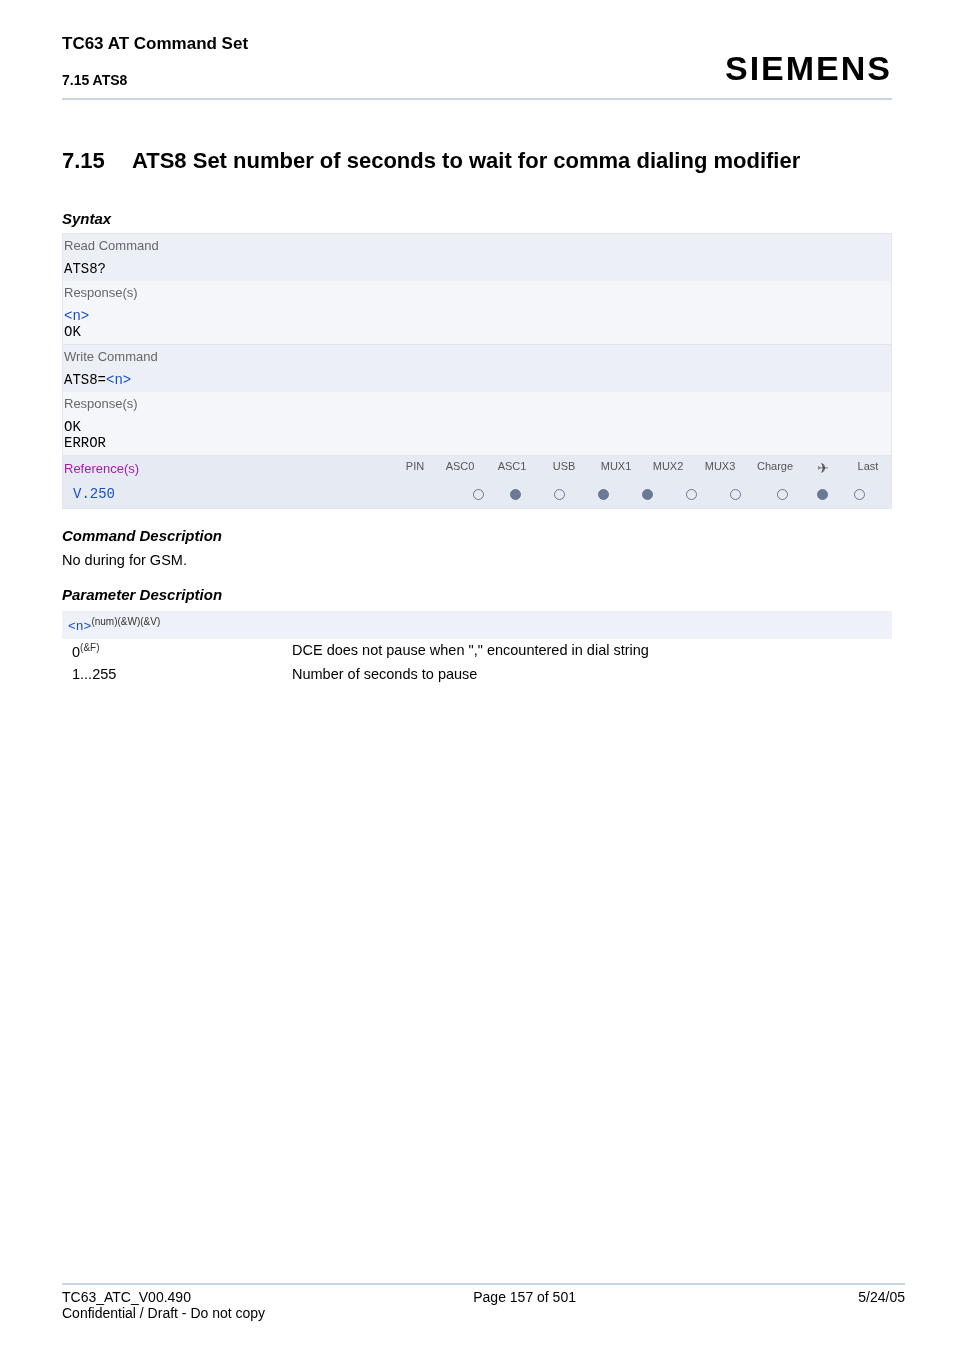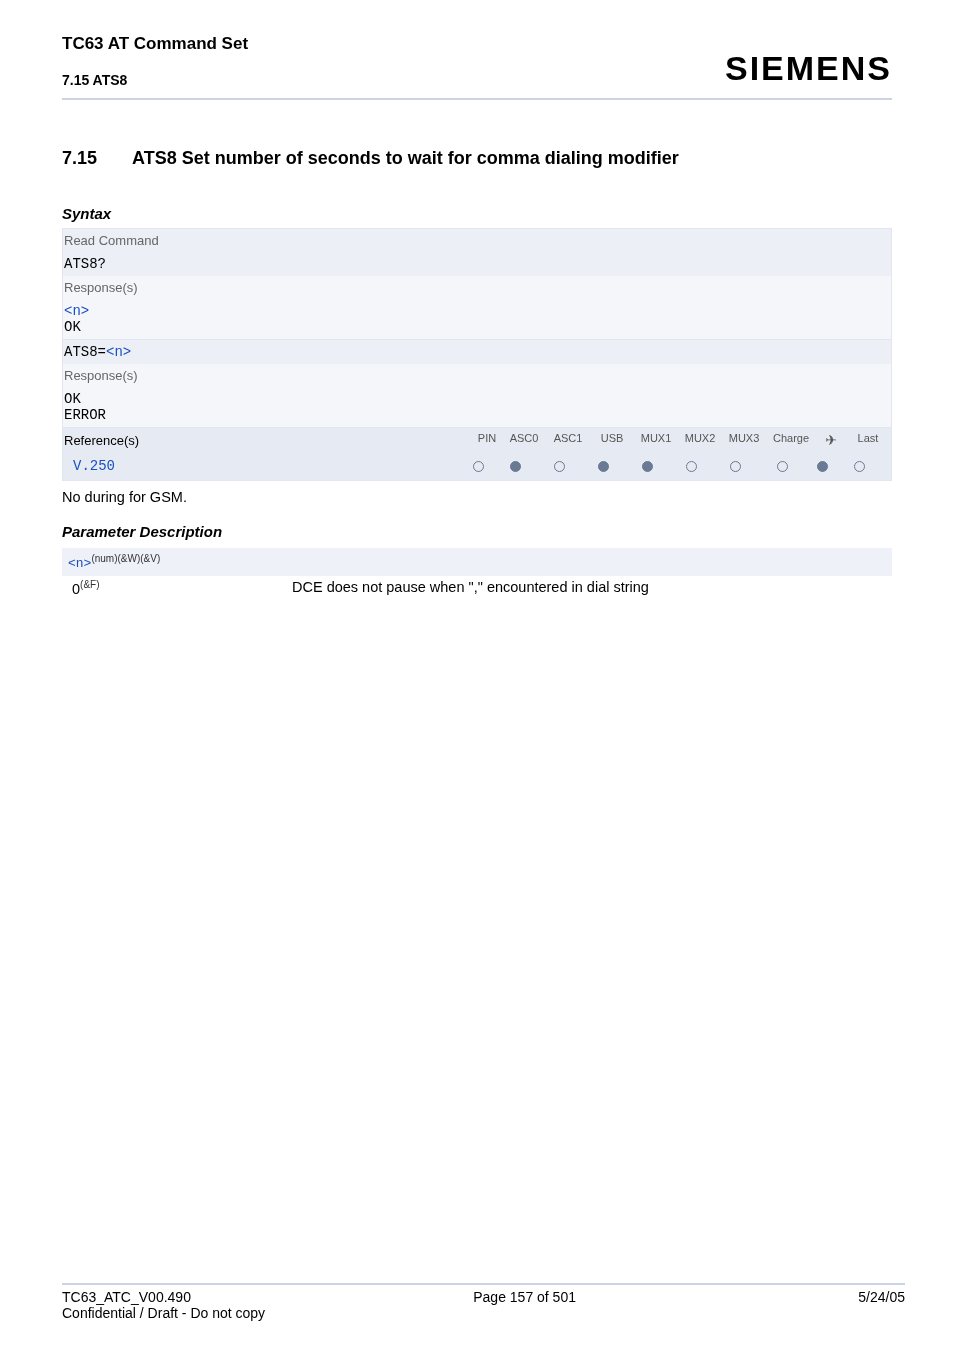--- a/index.html
+++ b/index.html
@@ -35,21 +35,21 @@
     letter-spacing: 2px;
     color: #000;
     font-family: Arial, sans-serif;
   }
   .rule {
     border: none;
     border-top: 2px solid #c9d4e4;
     margin: 10px 0 48px 0;
   }
   .section-title {
-    font-size: 18px;
+    font-size: 22px;
     font-weight: bold;
     margin-bottom: 36px;
     display: flex;
   }
   .section-num { width: 70px; flex-shrink: 0; }
   .body-text {
     font-size: 14.5px;
     text-align: justify;
     line-height: 1.35;
     margin-bottom: 18px;
@@ -79,22 +79,22 @@
   }
   .bg-header { background: #ecf0f6; color: #666; font-size: 13px; }
   .bg-body { background: #f4f6fa; }
   .bg-ref { background: #e6eaf2; }
   .mono { font-family: "Courier New", monospace; font-size: 14px; color: #000; }
   .mono-link { font-family: "Courier New", monospace; font-size: 14px; color: #1a4fc0; }
   .ref-row {
     display: flex;
     align-items: center;
   }
-  .ref-left { flex: 1; color: #000000; font-size: 13px; }
-  .ref-table { display: flex; gap: 0; }
+  .ref-left { flex: 1; color: #a21caf; font-size: 13px; }
+  .ref-table { display: flex; gap: 8px; }
   .ref-col {
     width: 44px;
     text-align: center;
     font-size: 11px;
     color: #555;
   }
   .ref-col.narrow { width: 30px; }
   .ref-col.charge { width: 50px; }
   .dot-row {
     display: flex;
@@ -187,20 +187,21 @@
       <div class="box-row bg-header">Read Command</div>
       <div class="box-row bg-header mono">ATS8?</div>
       <div class="box-row bg-body" style="color:#666;font-size:13px;">Response(s)</div>
       <div class="box-row bg-body">
         <div class="mono-link">&lt;n&gt;</div>
         <div class="mono">OK</div>
       </div>
     </div>
 
     <div class="box-section">
+      <div class="box-row bg-header">Write Command</div>
       <div class="box-row bg-header">
         <span class="mono">ATS8=</span><span class="mono-link">&lt;n&gt;</span>
       </div>
       <div class="box-row bg-body" style="color:#666;font-size:13px;">Response(s)</div>
       <div class="box-row bg-body">
         <div class="mono">OK</div>
         <div class="mono">ERROR</div>
       </div>
     </div>
 
@@ -231,33 +232,38 @@
           <div class="dot-cell"><span class="dot-empty"></span></div>
           <div class="dot-cell"><span class="dot-empty"></span></div>
           <div class="dot-cell charge"><span class="dot-empty"></span></div>
           <div class="dot-cell narrow"><span class="dot-filled"></span></div>
           <div class="dot-cell"><span class="dot-empty"></span></div>
         </div>
       </div>
     </div>
   </div>
 
+  <div class="subhead2">Command Description</div>
   <p class="cmd-desc">No during for GSM.</p>
 
   <div class="subhead2">Parameter Description</div>
 
   <div class="param-header">
     <span class="param-n">&lt;n&gt;</span><span class="param-sup">(num)(&amp;W)(&amp;V)</span>
   </div>
 
   <div class="param-row">
     <div class="param-val">
       <span>0</span><span class="param-sup">(&amp;F)</span>
     </div>
     <div class="param-desc">DCE does not pause when "," encountered in dial string</div>
+  </div>
+  <div class="param-row">
+    <div class="param-val">1...255</div>
+    <div class="param-desc">Number of seconds to pause</div>
   </div>
 
 </div>
 
 <div class="footer">
   <hr class="footer-rule">
   <div class="footer-row">
     <span>TC63_ATC_V00.490</span>
     <span>Page 157 of 501</span>
     <span>5/24/05</span>

